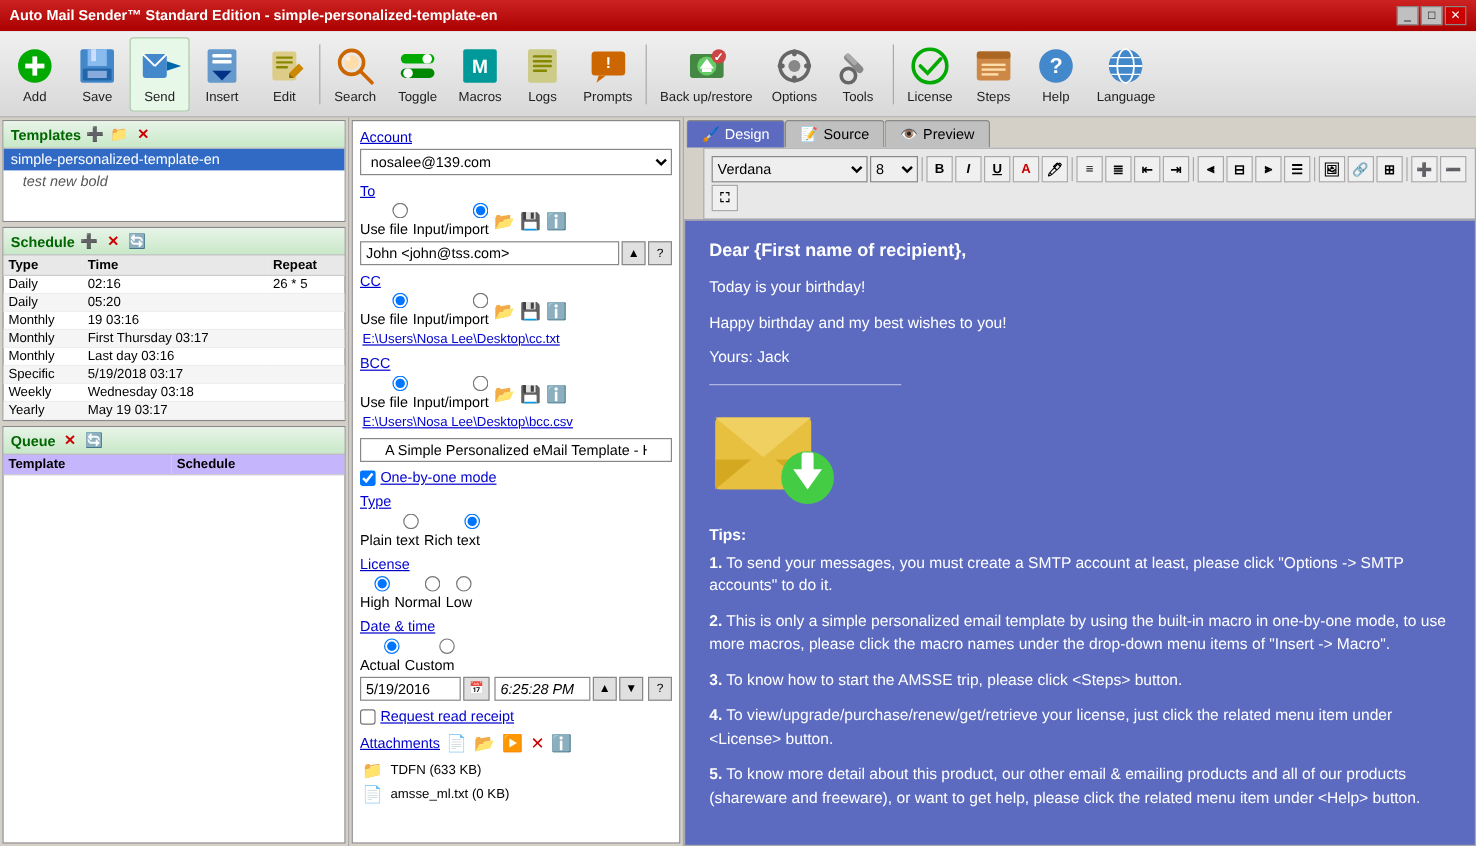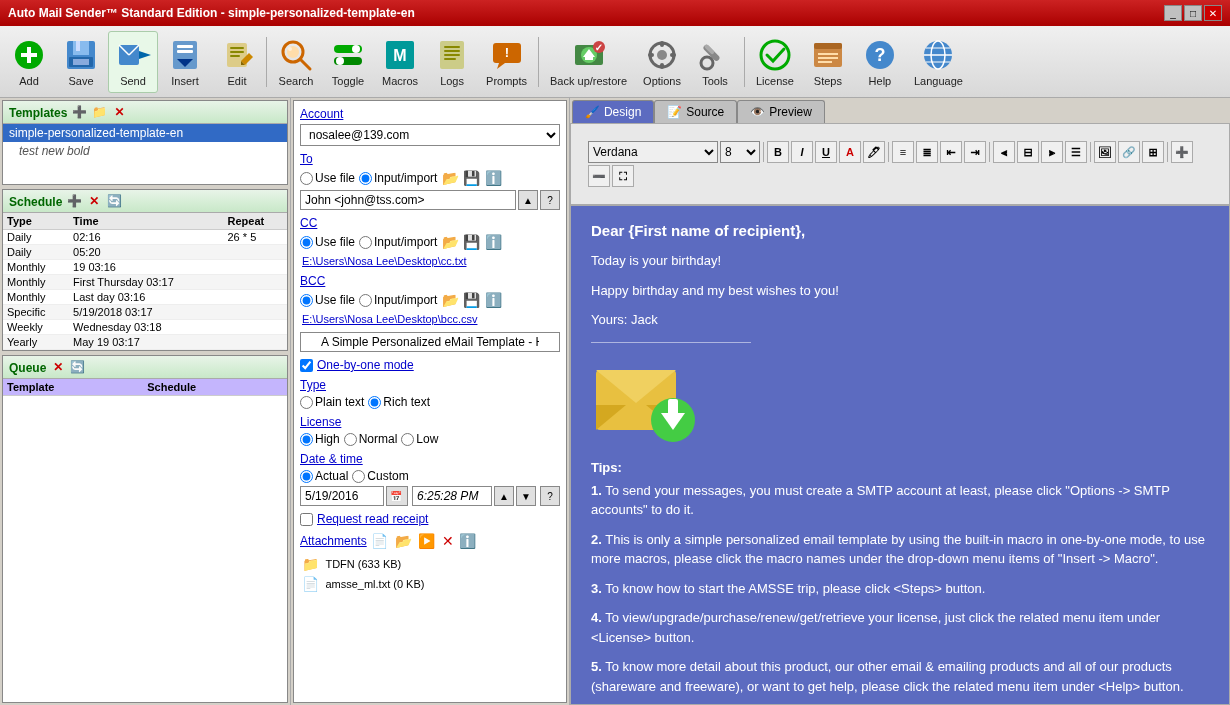--- a/index.html
+++ b/index.html
@@ -166,21 +166,21 @@
 
     .field-group { margin-bottom: 6px; }
     .field-label {
       color: #0000cc;
       font-size: 12px;
       text-decoration: underline;
       margin-bottom: 3px;
       cursor: pointer;
     }
     .field-row { display: flex; align-items: center; gap: 4px; margin-bottom: 3px; }
-    .radio-option { display: flex; align-items: flex-end; gap: 2px; font-size: 12px; }
+    .radio-option { display: flex; align-items: flex-end; gap: 2px; font-size: 12px; flex-direction: column; }
 
     .text-input {
       width: 100%;
       border: 1px solid #888;
       padding: 2px 4px;
       font-size: 12px;
       background: white;
     }
     .text-input-with-btn { display: flex; gap: 2px; }
     .text-input-with-btn input { flex: 1; }
@@ -249,23 +249,24 @@
       background: #5c6bc0;
       color: white;
       z-index: 1;
     }
 
     .editor-toolbar {
       background: #e8e8e8;
       border: 1px solid #aaa;
       display: flex;
       align-items: center;
-      padding: 17px;
+      padding: 6px;
       gap: 2px;
       flex-wrap: wrap;
+      margin-left: 16px;
     }
     .editor-toolbar select {
       height: 22px;
       font-size: 12px;
       border: 1px solid #888;
     }
     .editor-toolbar-btn {
       width: 22px; height: 22px;
       background: #f0f0f0;
       border: 1px solid #aaa;

